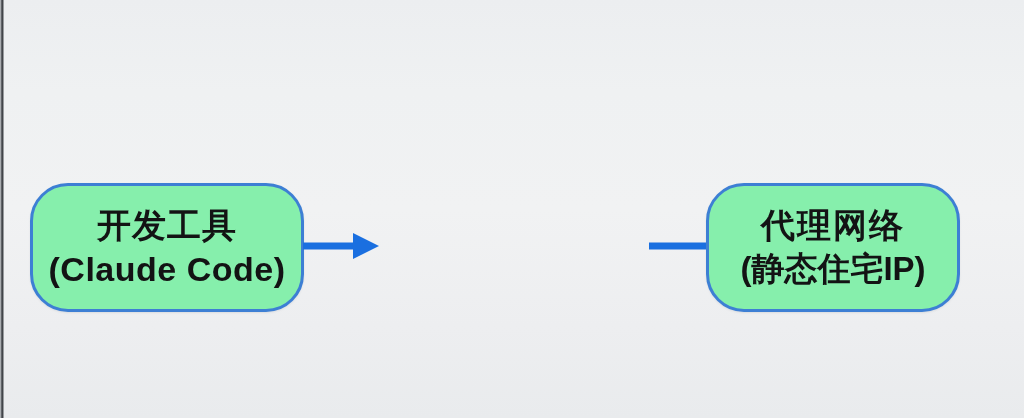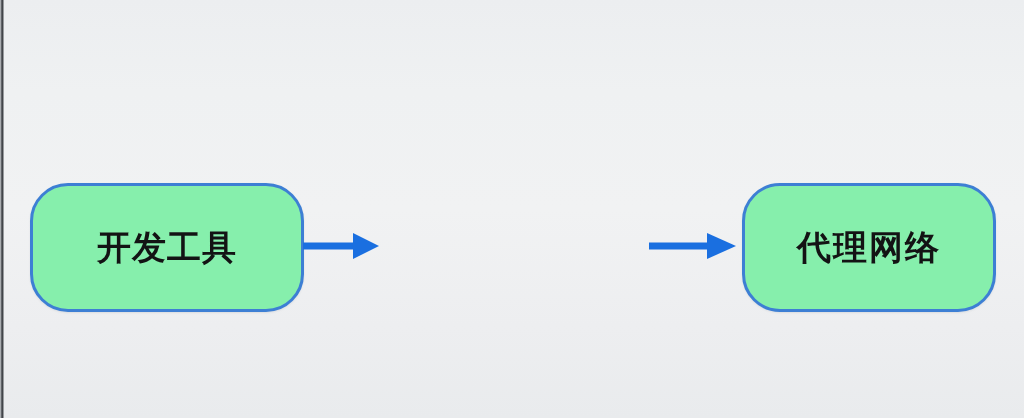--- a/index.html
+++ b/index.html
@@ -70,21 +70,21 @@
     font-weight: 600;
     color: #131314;
     line-height: 1.1;
     letter-spacing: 0px;
     margin-top: 7px;
     white-space: nowrap;
   }
 
   #node-1 { left: 30px;  top: 183px; width: 274px; height: 129px; }
   #node-2 { left: 377px; top: 183px; width: 273px; height: 129px; }
-  #node-3 { left: 742px; top: 183px; width: 254px; height: 129px; }
+  #node-3 { left: 706px; top: 183px; width: 254px; height: 129px; }
 
   #node-1 .node-line2 { font-size: 34px; letter-spacing: 0.5px; }
   #node-3 .node-line1 { letter-spacing: 2px; }
 
   .arrow {
     position: absolute;
     height: 30px;
     display: block;
   }
   #arrow-1 { left: 303px; top: 231px; width: 76px; }
@@ -93,30 +93,32 @@
 </head>
 <body>
 
 <div id="canvas"></div>
 <div id="left-edge"></div>
 
 <div id="flow">
 
   <div class="node" id="node-1">
     <div class="node-line1">开发工具</div>
+    <div class="node-line2">(Claude Code)</div>
   </div>
 
   <svg class="arrow" id="arrow-1" viewBox="0 0 76 30" preserveAspectRatio="none">
     <rect x="0" y="11.5" width="58" height="7" fill="#1a6fe0"></rect>
     <polygon points="50,2 76,15 50,28" fill="#1a6fe0"></polygon>
   </svg>
 
 
   <svg class="arrow" id="arrow-2" viewBox="0 0 87 30" preserveAspectRatio="none">
     <rect x="0" y="11.5" width="66" height="7" fill="#1a6fe0"></rect>
     <polygon points="58,2 87,15 58,28" fill="#1a6fe0"></polygon>
   </svg>
 
   <div class="node" id="node-3">
     <div class="node-line1">代理网络</div>
+    <div class="node-line2">(静态住宅IP)</div>
   </div>
 
 </div>
 
 </body></html>

